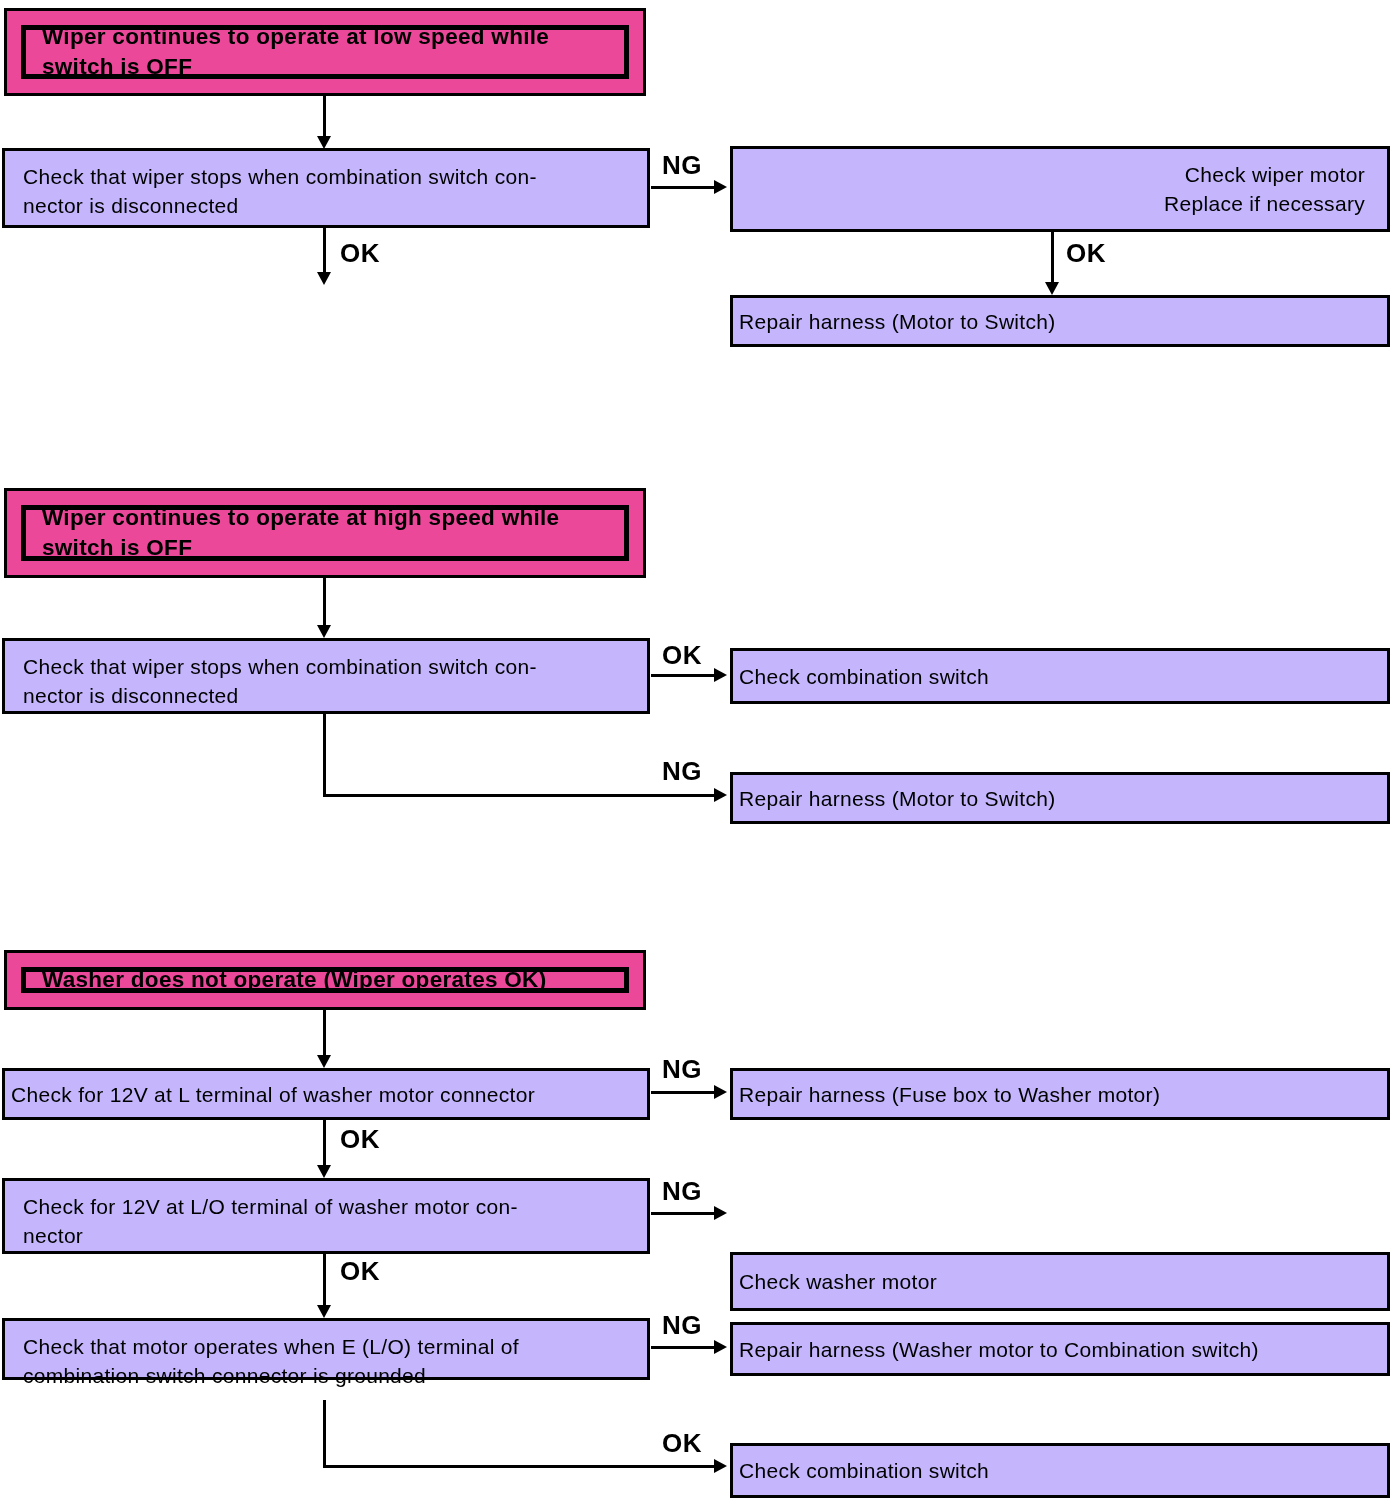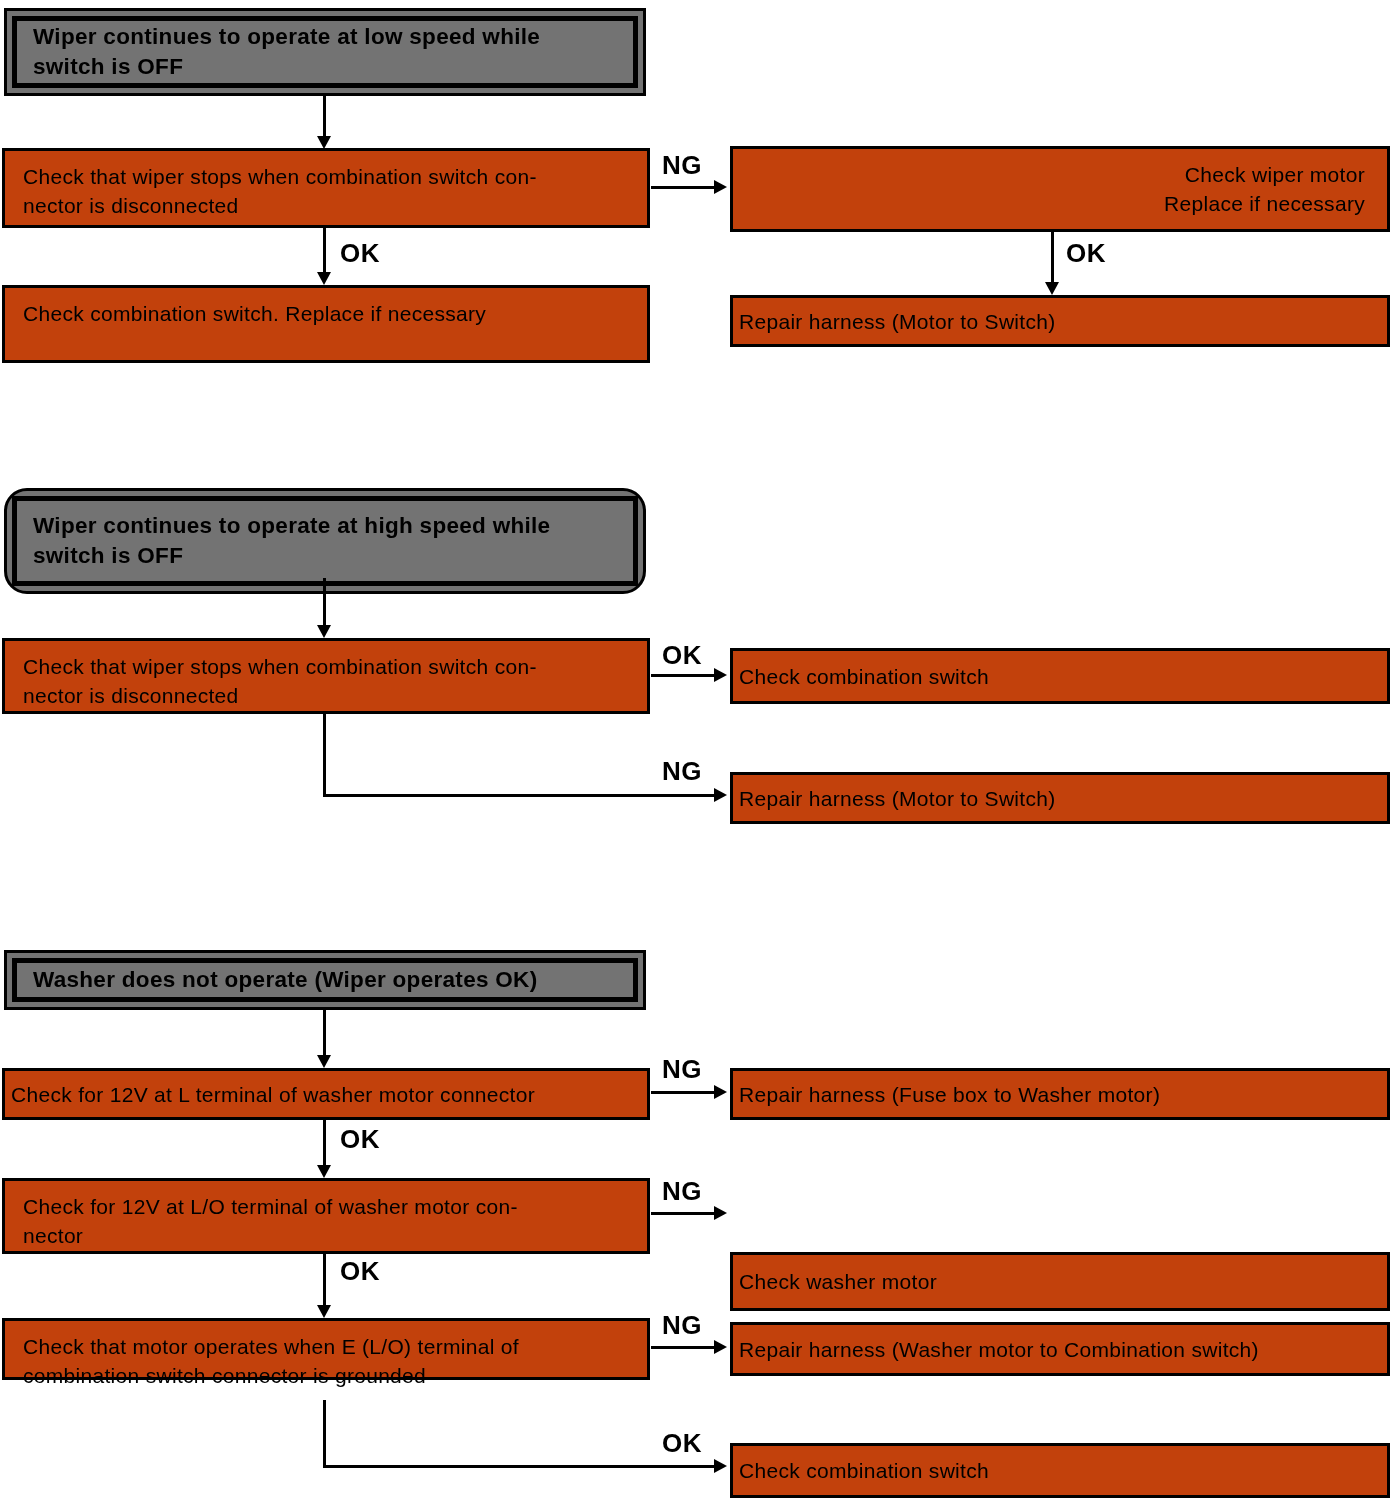--- a/index.html
+++ b/index.html
@@ -14,41 +14,41 @@
     background: #ffffff;
     font-family: "Liberation Sans", sans-serif;
     color: #000000;
     overflow: hidden;
   }
   
   .pbox {
     position: absolute;
     box-sizing: border-box;
     border: 3px solid #000000;
-    background: #c2410c;
+    background: #c4b5fd;
   }
   .pbox .box-text {
     font-size: 21px;
     line-height: 29px;
     white-space: pre-line;
     letter-spacing: 0.3px;
   }
   .pad-top { padding: 11px 22px 0 18px; }
   .v-center {
     display: flex;
     align-items: center;
     padding: 0 22px 0 6px;
   }
   
   .dbox {
     position: absolute;
     box-sizing: border-box;
     border: 3px solid #000000;
-    padding: 5px;
-    background: #737373;
+    padding: 14px;
+    background: #ec4899;
   }
   .dbox-inner {
     box-sizing: border-box;
     border: 5px solid #000000;
     width: 100%;
     height: 100%;
     display: flex;
     flex-direction: column;
     justify-content: center;
     padding: 0 16px;
@@ -117,33 +117,30 @@
 
   <div class="pbox" style="left:730px; top:146px; width:660px; height:86px;text-align:right;">
     <div class="box-text pad-top">Check wiper motor
 Replace if necessary</div>
   </div>
 
   <div class="result-label" style="left:340px; top:240px;">OK</div>
   <div class="vline" style="left:323px; top:228px; height:44px;"></div>
   <div class="head-d" style="left:317px; top:272px;"></div>
 
-  <div class="pbox" style="left:2px; top:285px; width:648px; height:78px;">
-    <div class="box-text pad-top">Check combination switch. Replace if necessary</div>
-  </div>
 
   <div class="result-label" style="left:1066px; top:240px;">OK</div>
   <div class="vline" style="left:1051px; top:232px; height:50px;"></div>
   <div class="head-d" style="left:1045px; top:282px;"></div>
 
   <div class="pbox v-center" style="left:730px; top:295px; width:660px; height:52px;">
     <div class="box-text">Repair harness (Motor to Switch)</div>
   </div>
 
-  <div class="dbox" style="left:4px; top:488px; width:642px; height:106px;border-radius:23px;">
+  <div class="dbox" style="left:4px; top:488px; width:642px; height:90px;">
     <div class="dbox-inner">
       <div class="title-text">Wiper continues to operate at high speed while
 switch is OFF</div>
     </div>
   </div>
 
   <div class="vline" style="left:323px; top:578px; height:47px;"></div>
   <div class="head-d" style="left:317px; top:625px;"></div>
 
   <div class="pbox" style="left:2px; top:638px; width:648px; height:76px;">

